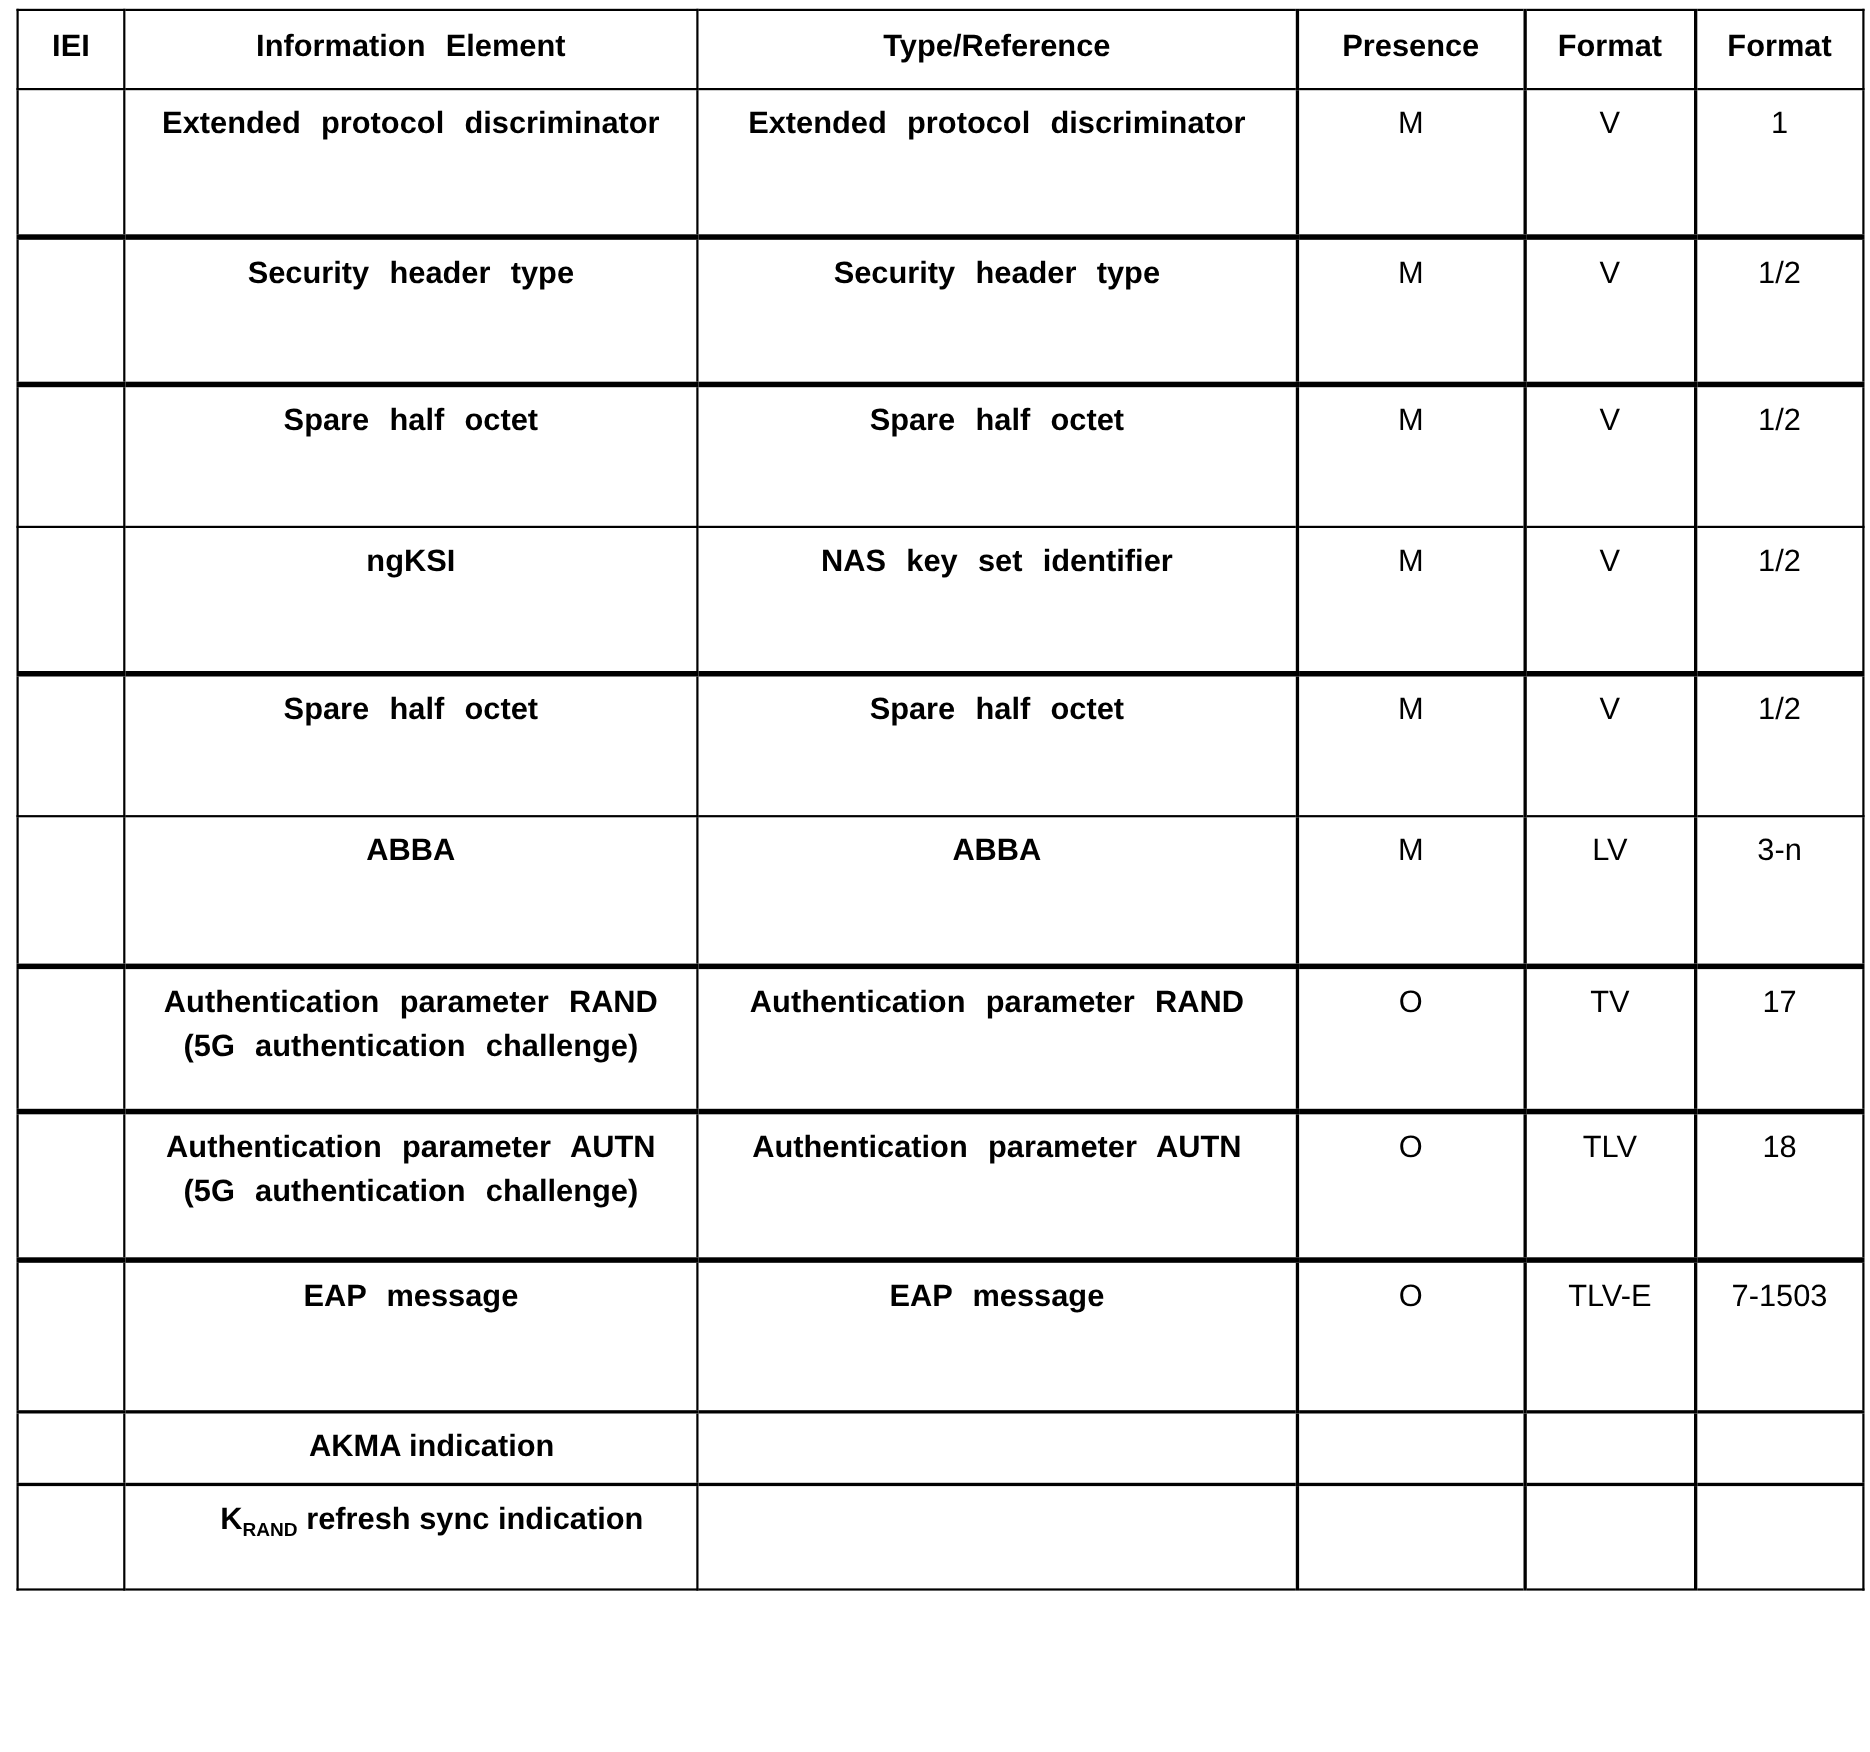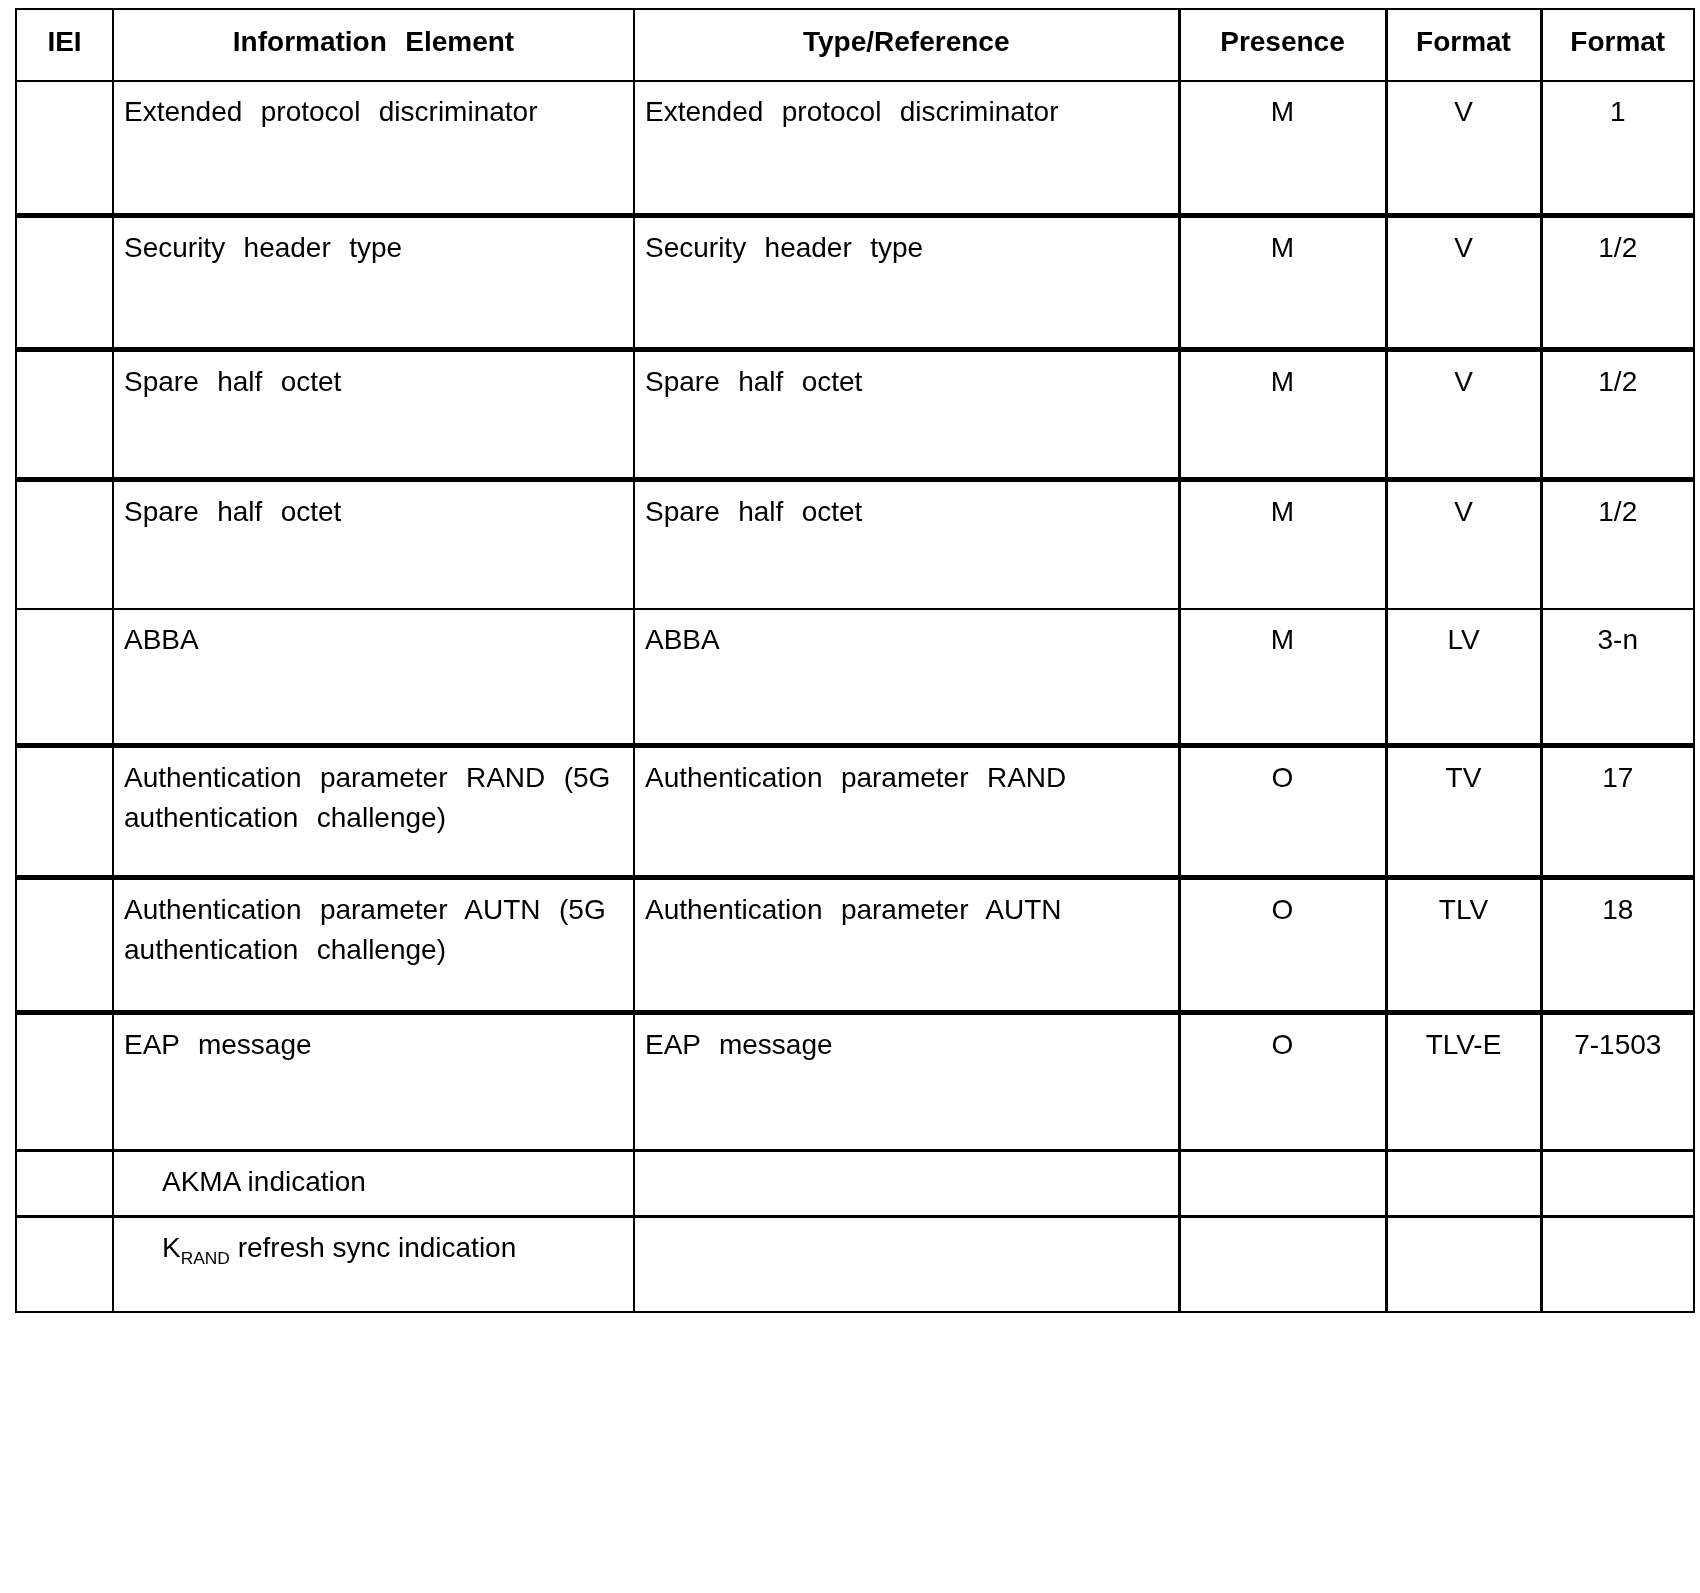--- a/index.html
+++ b/index.html
@@ -26,21 +26,21 @@
     line-height: 1.45;
     word-spacing: 0.38em;
     overflow: hidden;
   }
   .spec-table th {
     font-weight: bold;
     text-align: center;
     padding-top: 12px;
   }
   .c-center { text-align: center; }
-  .c-left   { text-align: left; }
+  .c-left   { text-align: center; font-weight: bold; }
   tr.bt-thick > th, tr.bt-thick > td { border-top: 5px solid #000; }
   tr.bt-med   > td { border-top: 3px solid #000; }
   td.bl-med, th.bl-med { border-left: 3px solid #000; }
   tr.plain td { word-spacing: normal; padding-left: 48px; }
   sub.k-sub {
     font-size: 0.62em;
     line-height: 0;
   }
 </style>
 </head>
@@ -87,20 +87,28 @@
   <tr class="bt-thick" style="height:130px">
     <td class="c-center"></td>
     <td class="c-left">Spare half octet</td>
     <td class="c-left">Spare half octet</td>
     <td class="c-center bl-med">M</td>
     <td class="c-center bl-med">V</td>
     <td class="c-center bl-med">1/2</td>
   </tr>
 
 
+  <tr style="height:133px">
+    <td class="c-center"></td>
+    <td class="c-left">ngKSI</td>
+    <td class="c-left">NAS key set identifier</td>
+    <td class="c-center bl-med">M</td>
+    <td class="c-center bl-med">V</td>
+    <td class="c-center bl-med">1/2</td>
+  </tr>
 
   <tr class="bt-thick" style="height:130px">
     <td class="c-center"></td>
     <td class="c-left">Spare half octet</td>
     <td class="c-left">Spare half octet</td>
     <td class="c-center bl-med">M</td>
     <td class="c-center bl-med">V</td>
     <td class="c-center bl-med">1/2</td>
   </tr>
 

